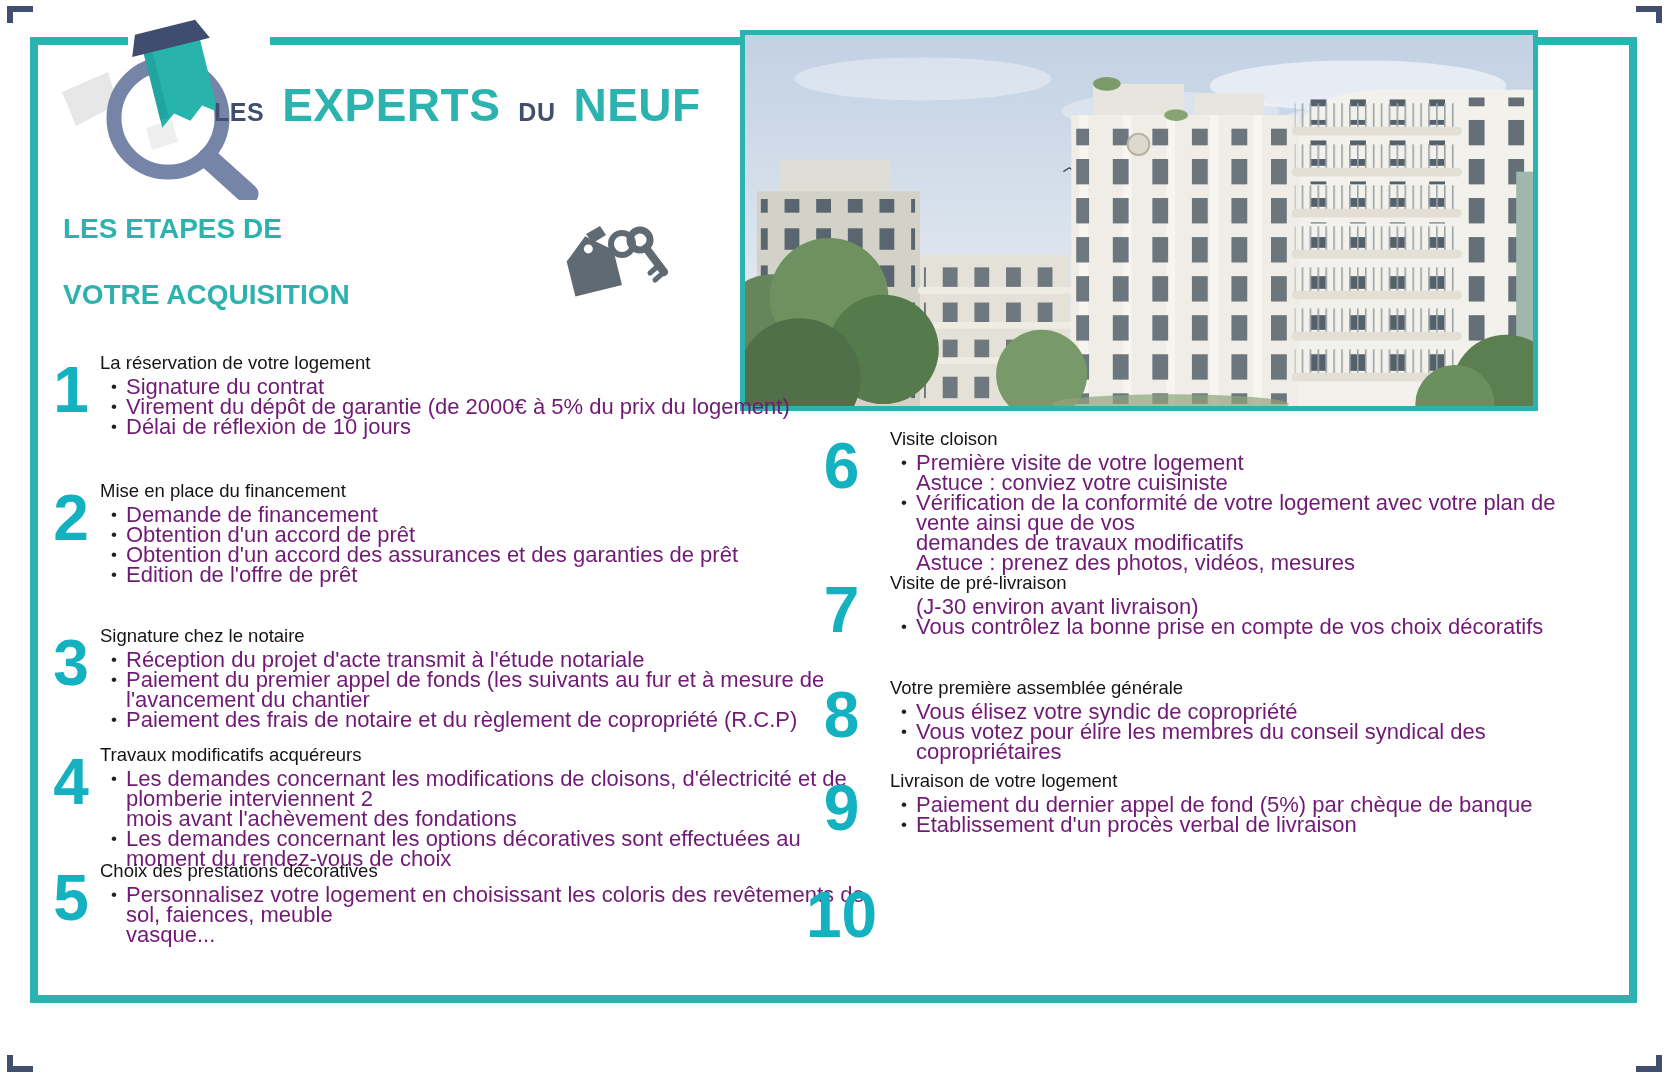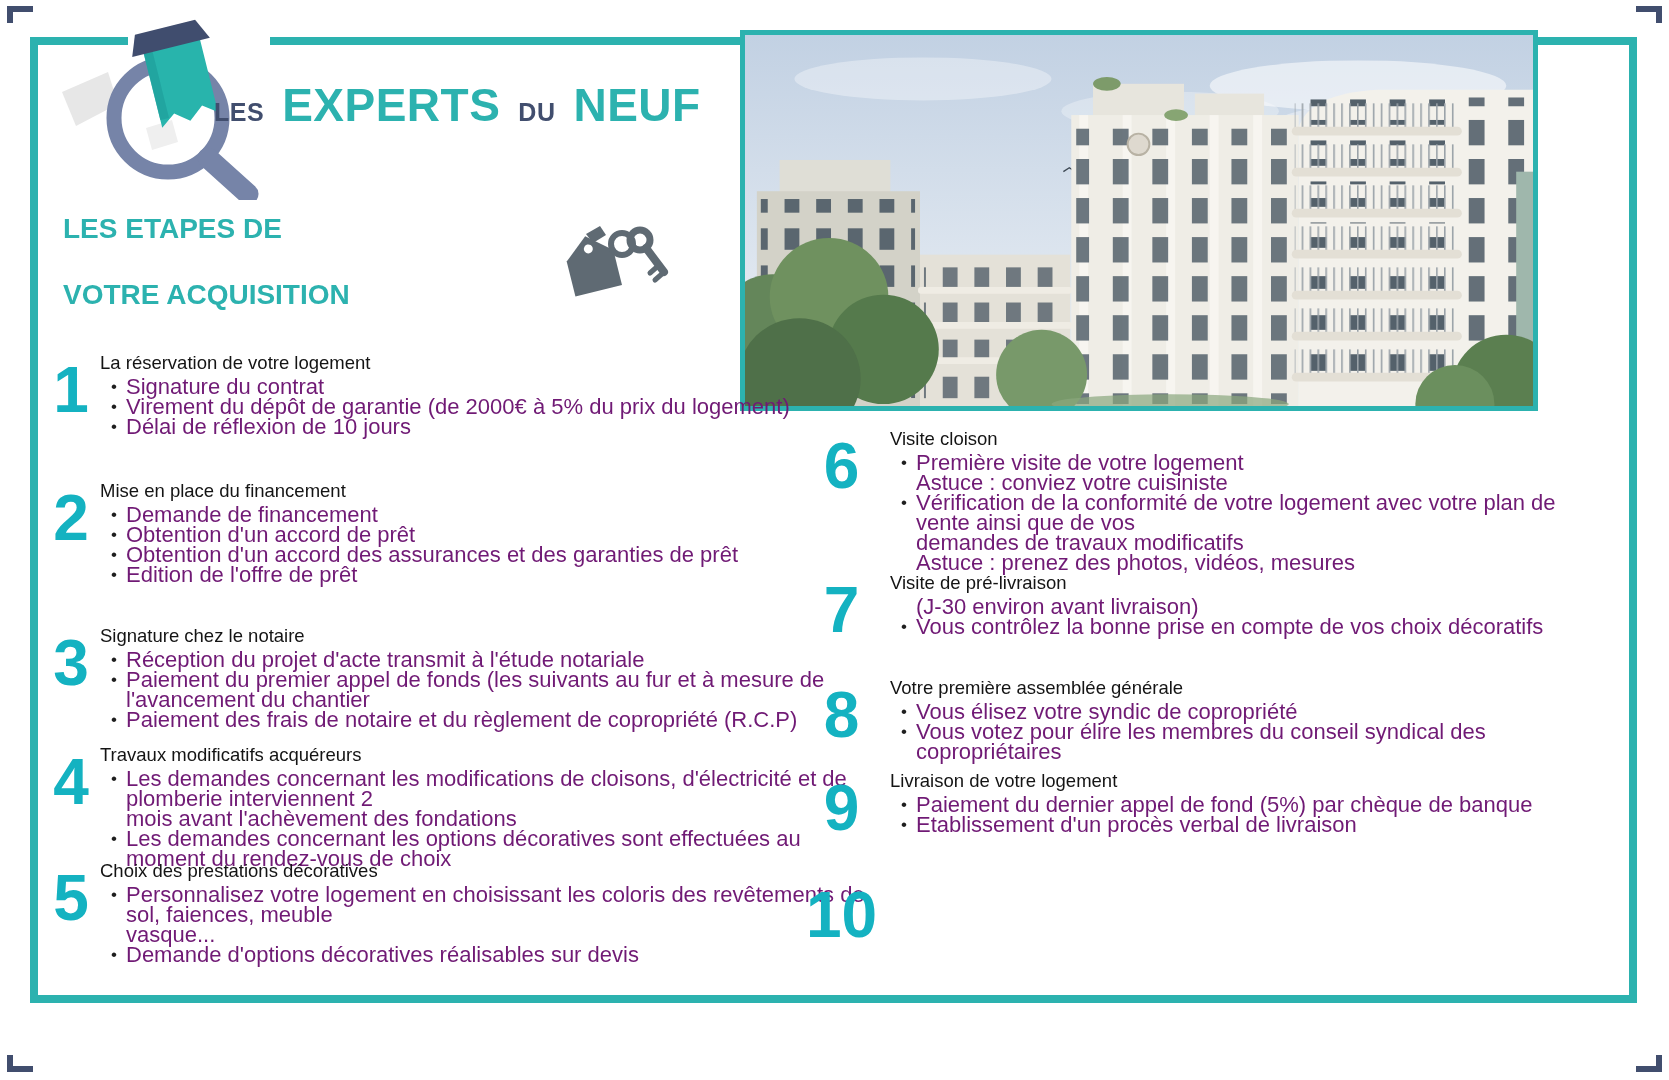--- a/index.html
+++ b/index.html
@@ -254,21 +254,20 @@
             <li class="b">Les demandes concernant les options décoratives sont effectuées au moment du rendez-vous de choix</li>
           </ul>
         </div>
       </div>
       <div class="step left" style="top: 860px;">
         <div class="step-num">5</div>
         <div class="step-body">
           <div class="step-heading">Choix des prestations décoratives</div>
           <ul class="step-items">
             <li class="b">Personnalisez votre logement en choisissant les coloris des revêtements de sol, faiences, meuble<br>vasque...</li>
-            <li class="b">Demande d'options décoratives réalisables sur devis</li>
           </ul>
         </div>
       </div>
     </div>
   <div id="col-right" class="col">
       <div class="step right" style="top: 428px;">
         <div class="step-num">6</div>
         <div class="step-body">
           <div class="step-heading">Visite cloison</div>
           <ul class="step-items">

